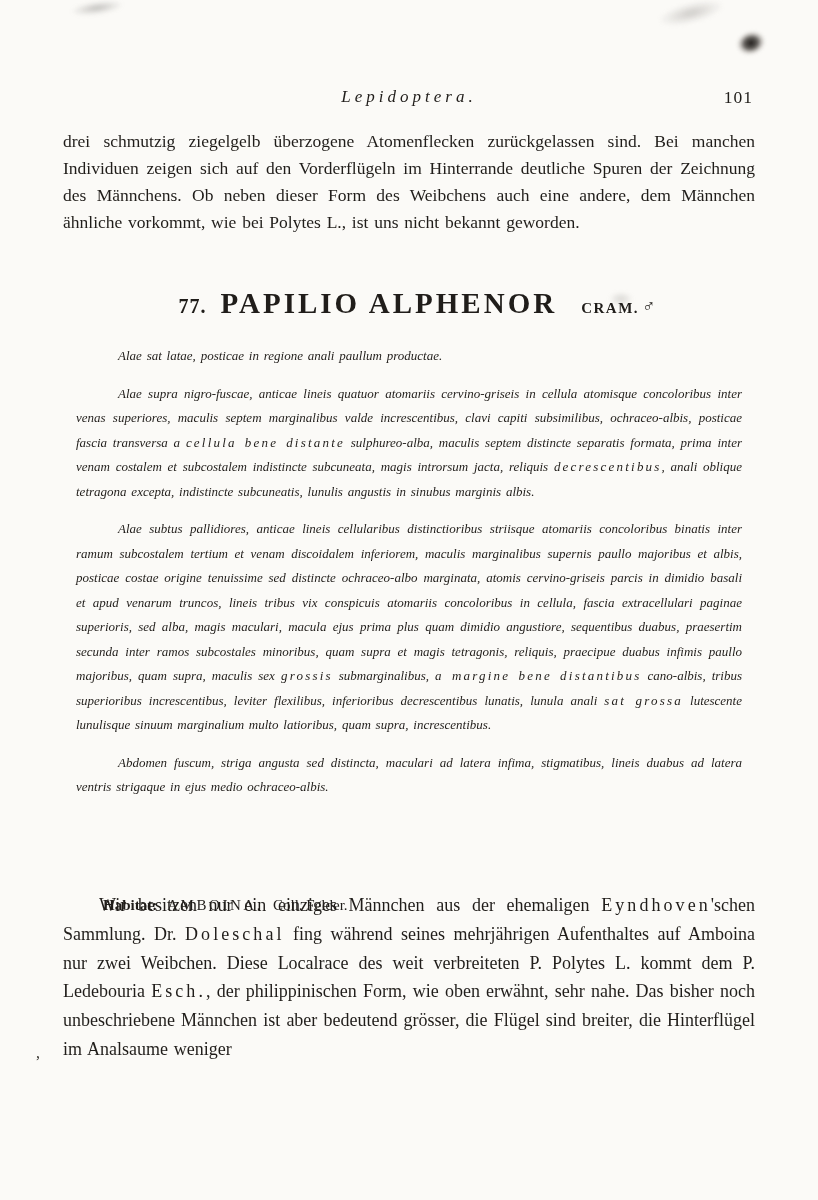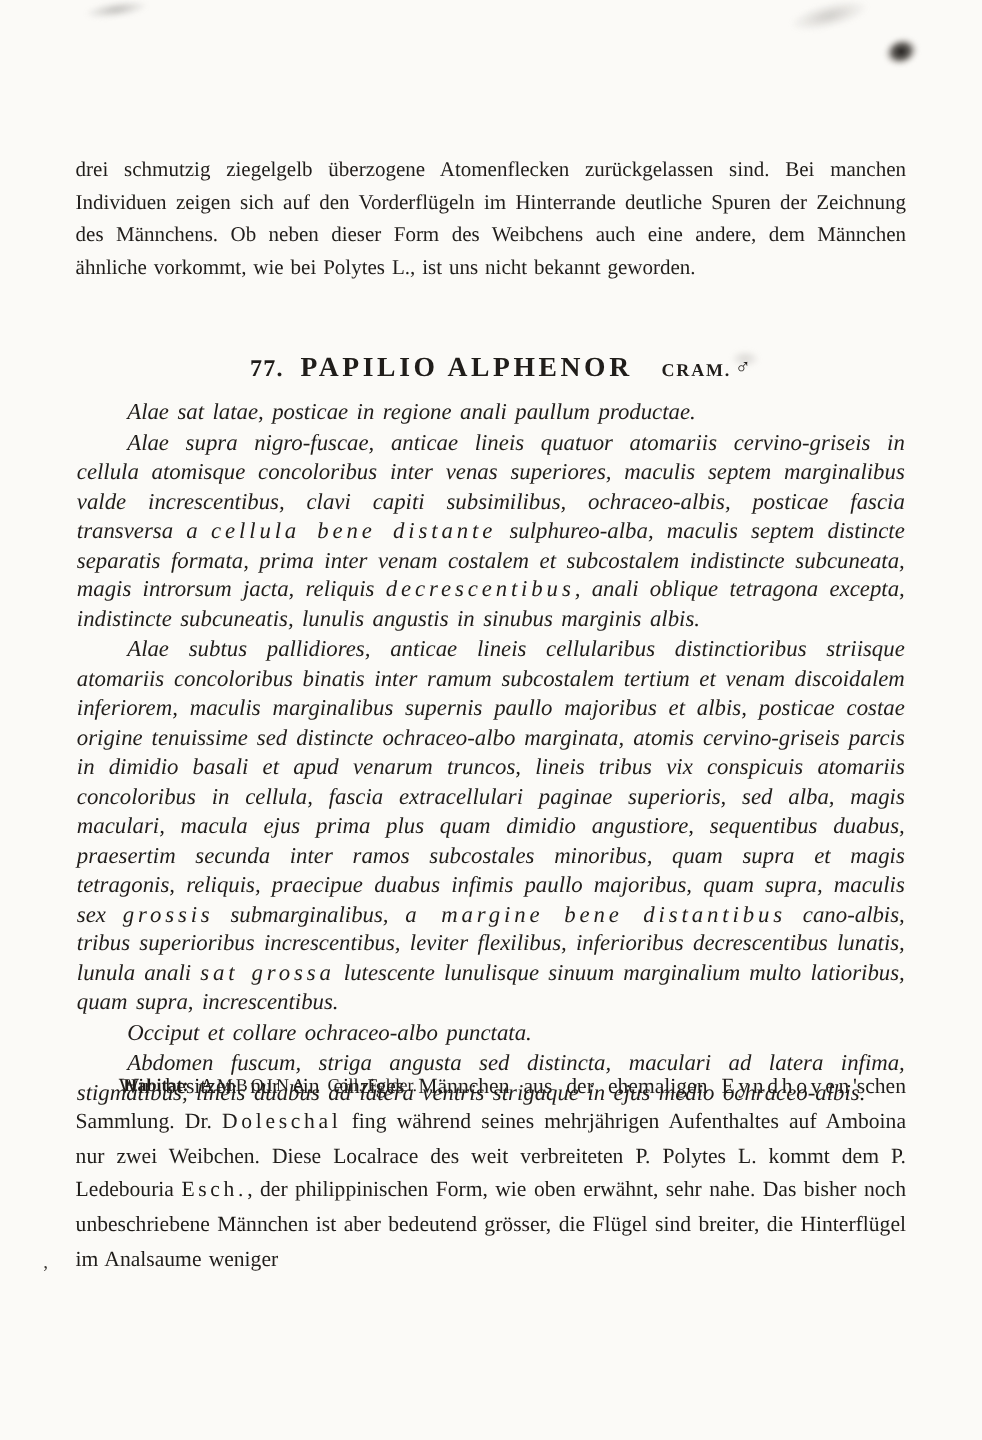--- a/index.html
+++ b/index.html
@@ -118,21 +118,21 @@
     z-index: 2;
     white-space: nowrap;
   }
   .sp-num {
     font-size: 20px;
     letter-spacing: 1px;
     margin-right: 14px;
     margin-left: 16px;
   }
   .sp-name {
-    font-size: 23px;
+    font-size: 29px;
     letter-spacing: 3px;
   }
   .sp-author {
     font-size: 15px;
     letter-spacing: 1.5px;
     margin-left: 24px;
   }
   .sp-sex {
     font-size: 18px;
     font-weight: 400;
@@ -141,23 +141,23 @@
   }
 
   .latin {
     position: absolute;
     left: 63px;
     top: 331px;
     width: 692px;
     z-index: 2;
   }
   .latin p {
-    margin: 1px;
+    margin: 13px;
     font-style: italic;
-    font-size: 19px;
+    font-size: 13px;
     line-height: 24.5px;
     text-align: justify;
     text-indent: 42px;
     word-spacing: 0.12em;
   }
 
   .habitat {
     position: absolute;
     left: 63px;
     top: 897px;
@@ -191,32 +191,35 @@
 <body>
 
 <div class="page">
 
   <div class="smudge smudge-topleft"></div>
   <div class="smudge smudge-topright"></div>
   <div class="ink-blob"></div>
   <div class="smudge smudge-heading"></div>
   <span class="stray-mark">,</span>
 
+  <header class="running-header">
+    <span class="running-title">Lepidoptera.</span>
+    <span class="page-number">101</span>
+  </header>
 
   <p class="para intro"><span class="seg">drei schmutzig ziegelgelb überzogene Atomenflecken zurückgelassen sind. Bei manchen Individuen zeigen sich auf den Vorderflügeln im Hinterrande deutliche Spuren der Zeichnung des Männchens. Ob neben dieser Form des Weibchens auch eine andere, dem Männchen ähnliche vorkommt, wie bei </span><span class="seg seg-italic">Polytes</span><span class="seg"> L., ist uns nicht bekannt geworden.</span></p>
 
   <h1 class="species-heading">
     <span class="sp-num">77.</span><span class="sp-name">PAPILIO ALPHENOR</span><span class="sp-author">CRAM.</span><span class="sp-sex">♂</span>
   </h1>
 
   <section class="latin">
     <p><span class="seg">Alae sat latae, posticae in regione anali paullum productae.</span></p>
     <p><span class="seg">Alae supra nigro-fuscae, anticae lineis quatuor atomariis cervino-griseis in cellula atomisque concoloribus inter venas superiores, maculis septem marginalibus valde increscentibus, clavi capiti subsimilibus, ochraceo-albis, posticae fascia transversa a </span><span class="seg seg-spaced">cellula bene distante</span><span class="seg"> sulphureo-alba, maculis septem distincte separatis formata, prima inter venam costalem et subcostalem indistincte subcuneata, magis introrsum jacta, reliquis </span><span class="seg seg-spaced">decrescentibus</span><span class="seg">, anali oblique tetragona excepta, indistincte subcuneatis, lunulis angustis in sinubus marginis albis.</span></p>
     <p><span class="seg">Alae subtus pallidiores, anticae lineis cellularibus distinctioribus striisque atomariis concoloribus binatis inter ramum subcostalem tertium et venam discoidalem inferiorem, maculis marginalibus supernis paullo majoribus et albis, posticae costae origine tenuissime sed distincte ochraceo-albo marginata, atomis cervino-griseis parcis in dimidio basali et apud venarum truncos, lineis tribus vix conspicuis atomariis concoloribus in cellula, fascia extracellulari paginae superioris, sed alba, magis maculari, macula ejus prima plus quam dimidio angustiore, sequentibus duabus, praesertim secunda inter ramos subcostales minoribus, quam supra et magis tetragonis, reliquis, praecipue duabus infimis paullo majoribus, quam supra, maculis sex </span><span class="seg seg-spaced">grossis</span><span class="seg"> submarginalibus, </span><span class="seg seg-spaced">a margine bene distantibus</span><span class="seg"> cano-albis, tribus superioribus increscentibus, leviter flexilibus, inferioribus decrescentibus lunatis, lunula anali </span><span class="seg seg-spaced">sat grossa</span><span class="seg"> lutescente lunulisque sinuum marginalium multo latioribus, quam supra, increscentibus.</span></p>
-    <p><span class="seg">Occiput et collare ochraceo-albo punctata.</span></p>
     <p><span class="seg">Abdomen fuscum, striga angusta sed distincta, maculari ad latera infima, stigmatibus, lineis duabus ad latera ventris strigaque in ejus medio ochraceo-albis.</span></p>
   </section>
 
   <p class="habitat">
     <span class="habitat-label">Habitat:</span><span class="habitat-text"><span class="seg seg-spaced">AMBOINA.</span><span class="seg">Coll. Felder.</span></span>
   </p>
 
   <p class="para closing"><span class="seg">Wir besitzen nur ein einziges Männchen aus der ehemaligen </span><span class="seg seg-spaced">Eyndhoven</span><span class="seg">'schen Sammlung. Dr. </span><span class="seg seg-spaced">Doleschal</span><span class="seg"> fing während seines mehrjährigen Aufenthaltes auf Amboina nur zwei Weibchen. Diese Localrace des weit verbreiteten </span><span class="seg seg-italic">P. Polytes</span><span class="seg"> L. kommt dem </span><span class="seg seg-italic">P. Ledebouria</span><span class="seg"> </span><span class="seg seg-spaced">Esch.</span><span class="seg">, der philippinischen Form, wie oben erwähnt, sehr nahe. Das bisher noch unbeschriebene Männchen ist aber bedeutend grösser, die Flügel sind breiter, die Hinterflügel im Analsaume weniger</span></p>
 
 </div>

